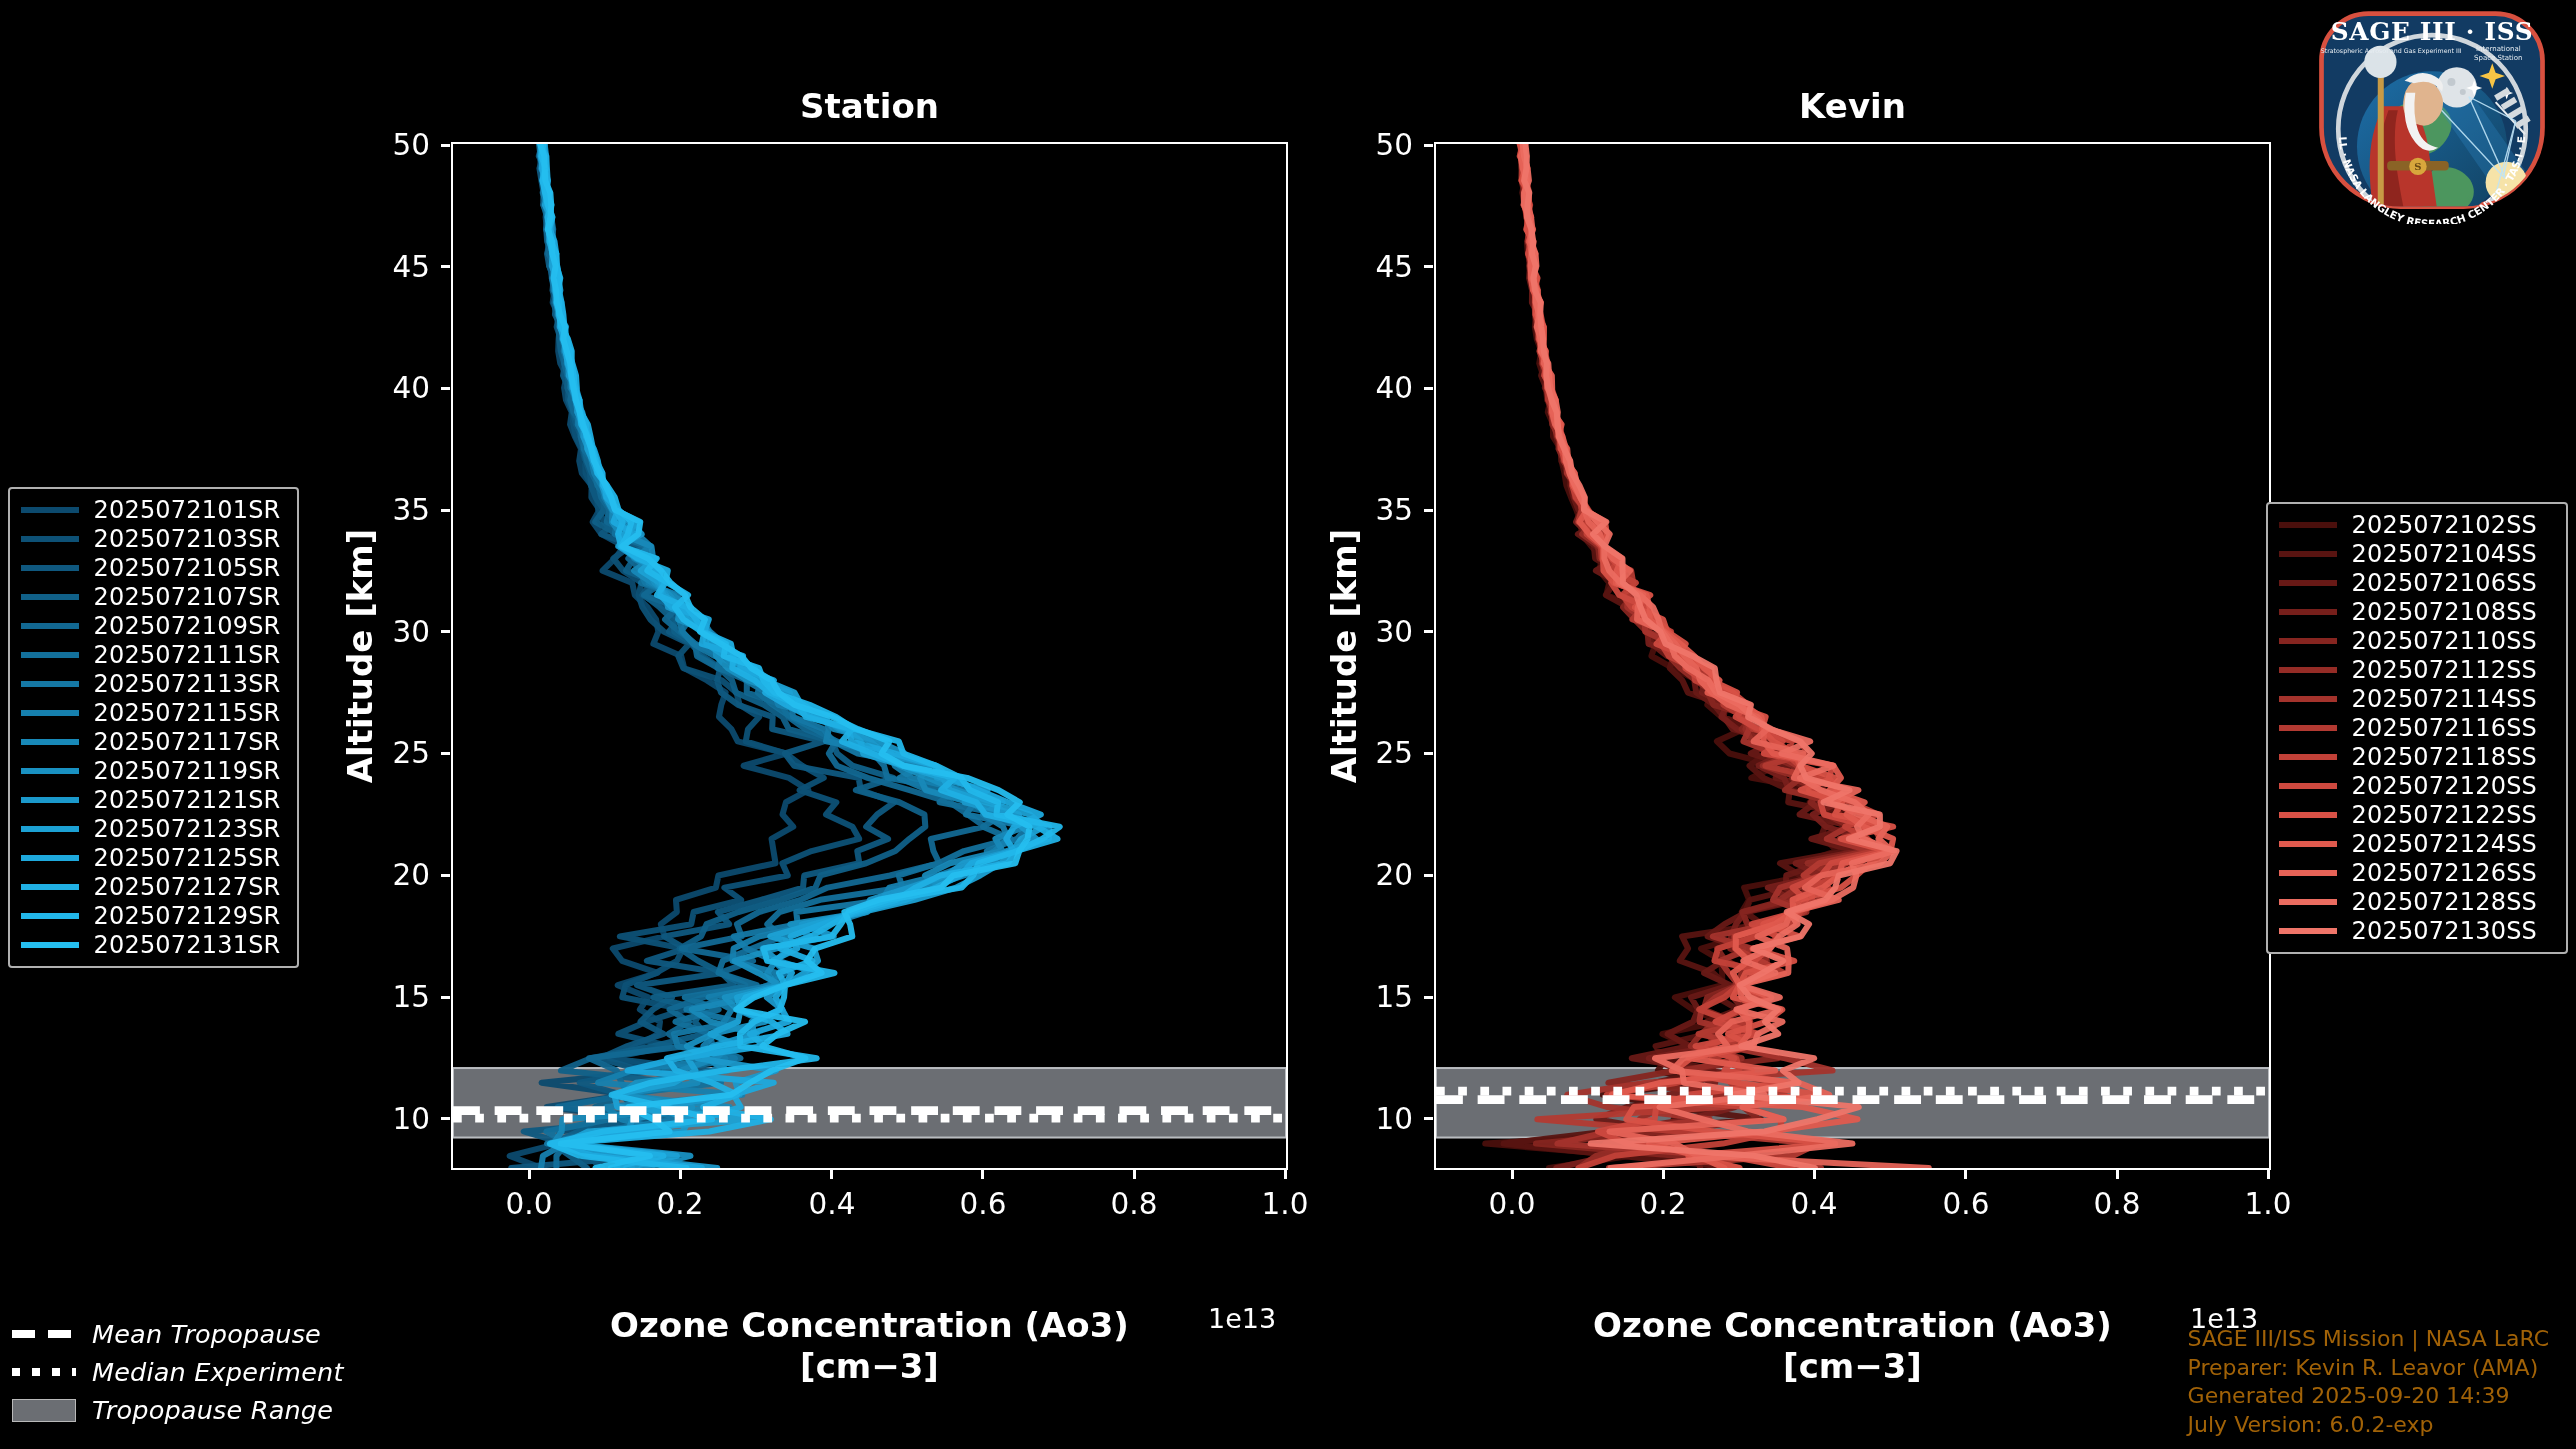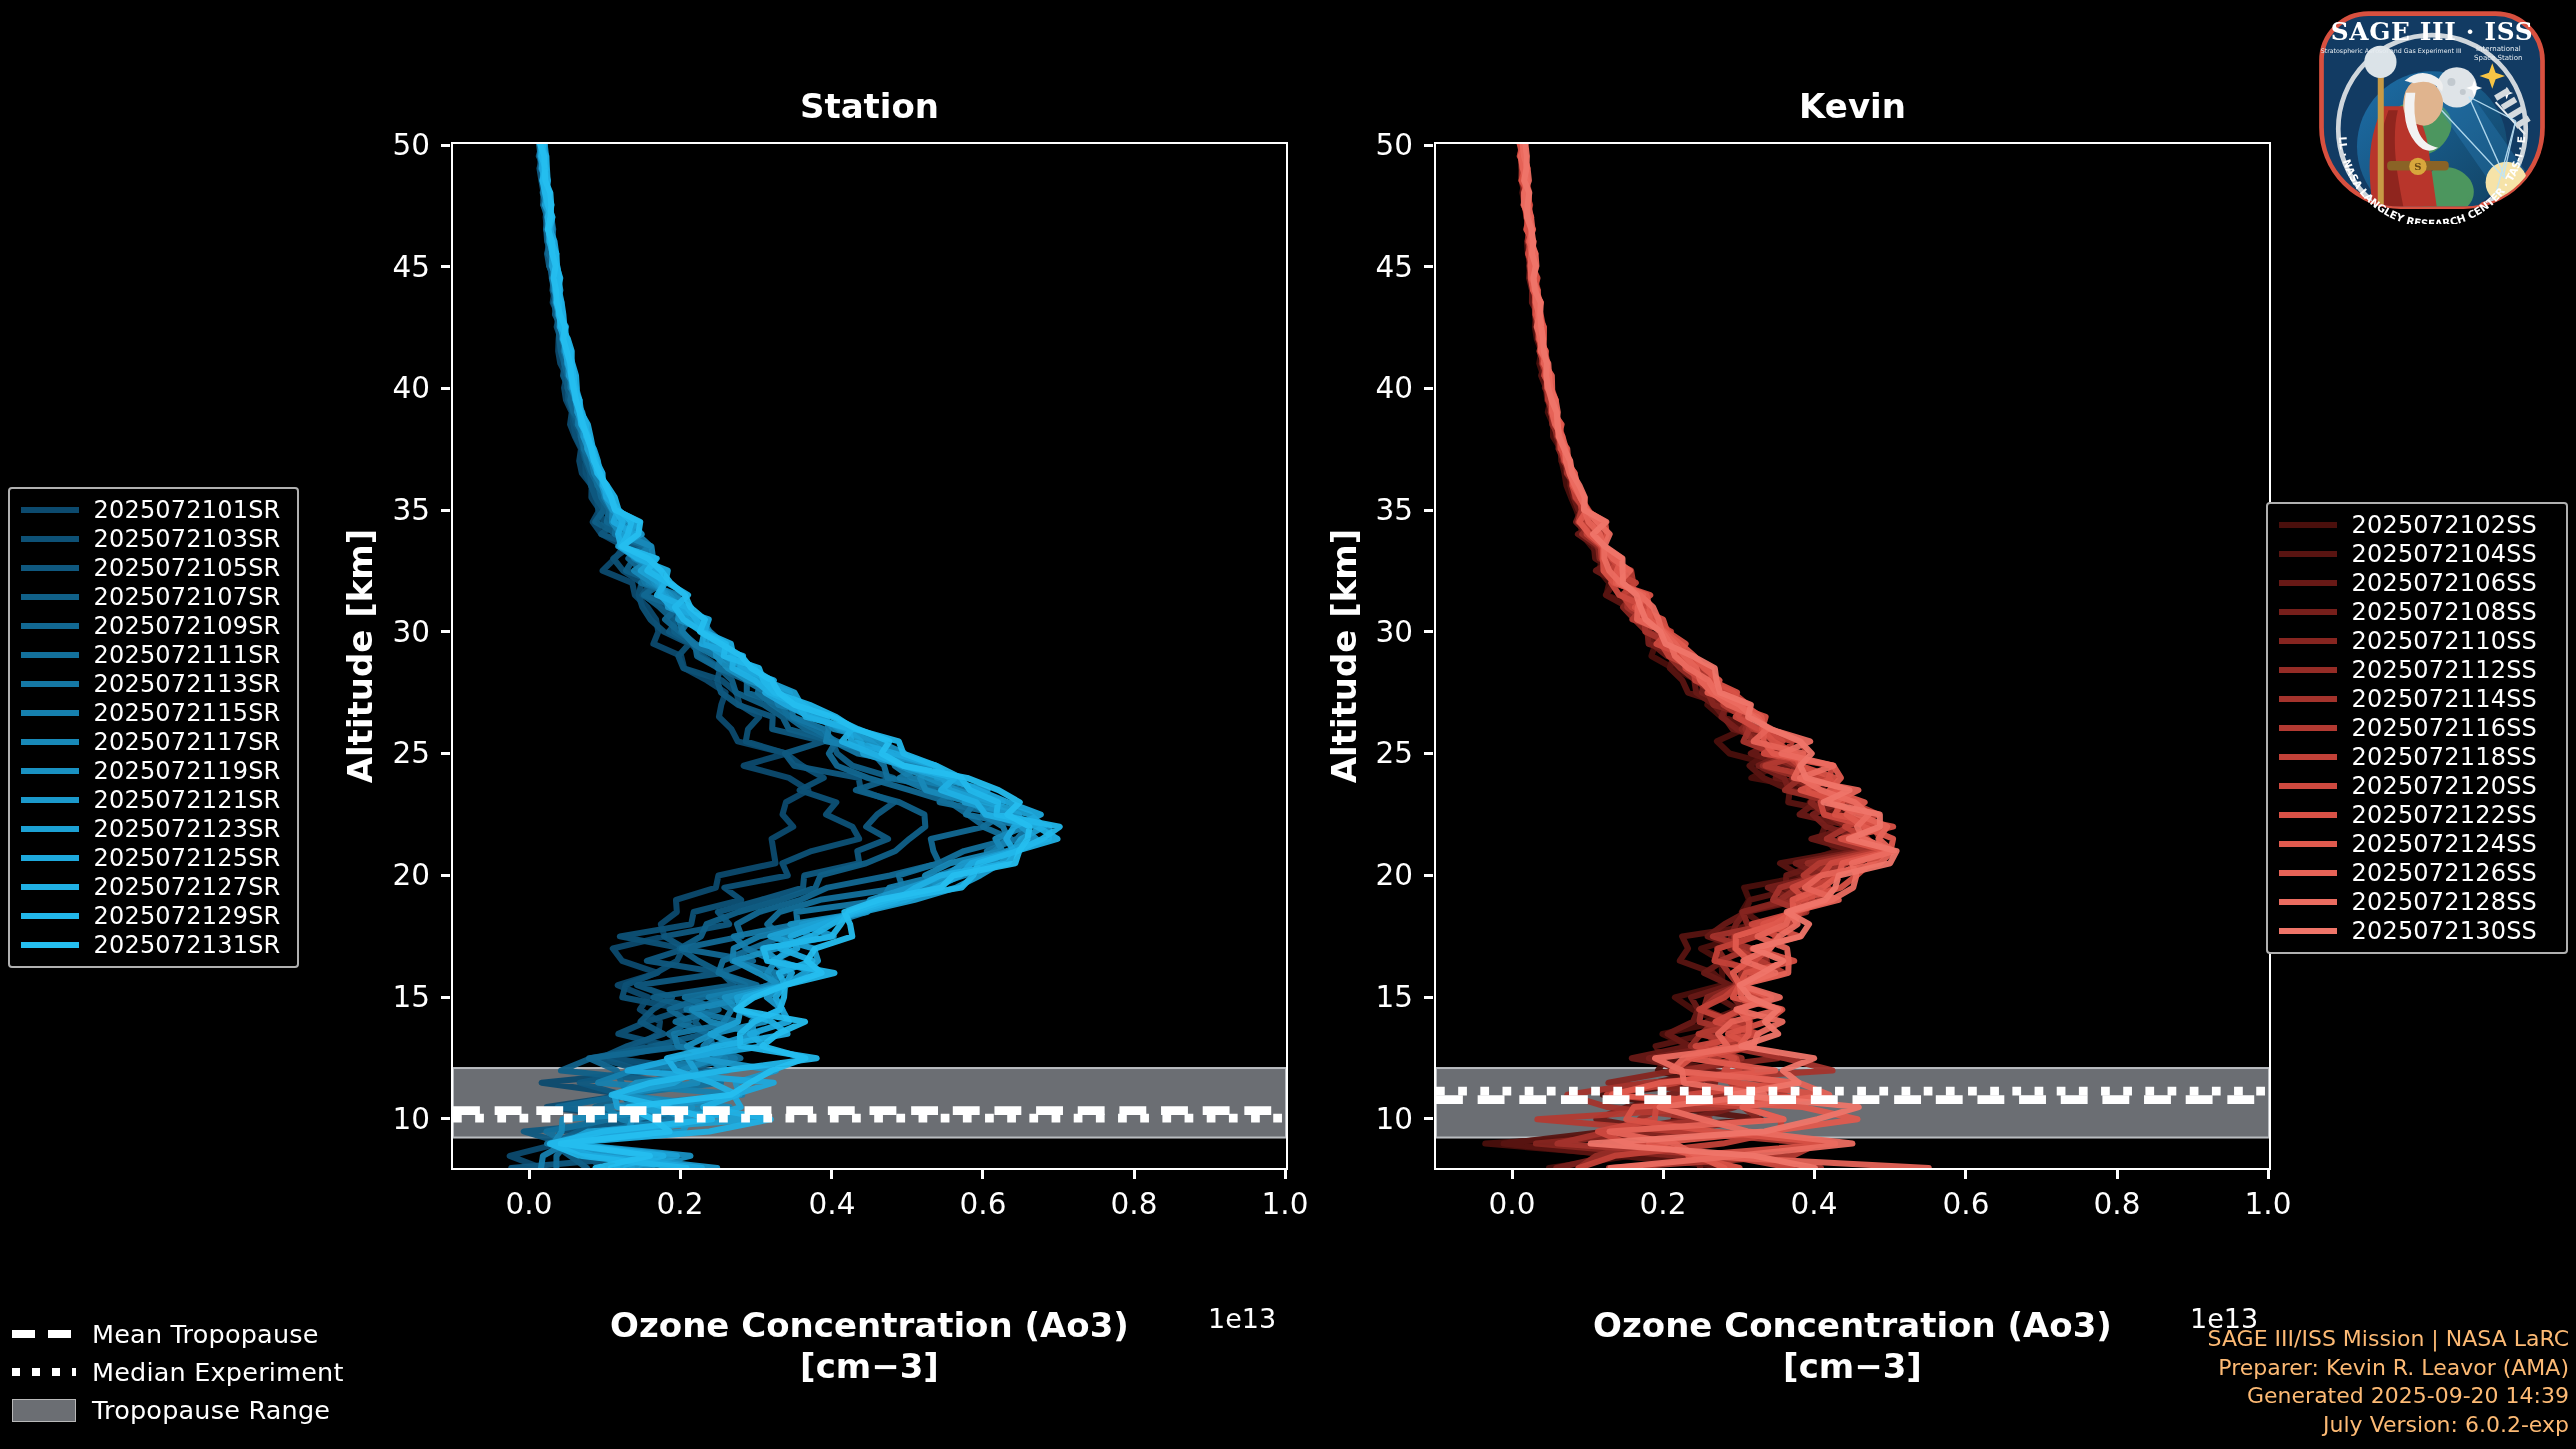--- a/index.html
+++ b/index.html
@@ -39,33 +39,33 @@
   .legend-box{position:absolute;border:2px solid #b0b0b0;border-radius:4px;
       background:#000;padding:6.7px 10.7px;box-sizing:border-box;}
   .legend-row{display:flex;align-items:center;height:29px;}
   .legend-swatch{width:58px;height:0;border-top-width:6px;border-top-style:solid;margin-right:14.8px;flex:0 0 auto;}
   .legend-text{font-size:24px;color:#fff;white-space:nowrap;letter-spacing:0.2px;}
 
   #legend-sunrise{left:8px;top:487px;width:291px;}
   #legend-sunset {left:2266px;top:502px;width:302px;}
 
   
-  #legend-tropopause{position:absolute;left:12px;top:1315px;width:376px;}
+  #legend-tropopause{position:absolute;left:12px;top:1315px;width:376px;font-style:italic;}
   #legend-tropopause .legend-row{height:38px;}
   .sw-dash{width:64px;height:7.4px;margin-right:16px;flex:0 0 auto;
      background:repeating-linear-gradient(90deg,#fff 0 23px,transparent 23px 36px);}
   .sw-dot{width:64px;height:7.4px;margin-right:16px;flex:0 0 auto;
      background:repeating-linear-gradient(90deg,#fff 0 8px,transparent 8px 20px);}
   .sw-patch{width:64px;height:23px;margin-right:16px;flex:0 0 auto;
      background:#6b6e73;border:1.3px solid #b9b9b9;box-sizing:border-box;}
   #legend-tropopause .legend-text{font-size:25.5px;}
 
   
-  #credits{position:absolute;right:7px;bottom:9.4px;text-align:right;
-     font-size:22px;line-height:1.30;color:#fdba74;}
+  #credits{position:absolute;right:27px;bottom:9.4px;
+     font-size:22px;line-height:1.30;color:#a16207;}
 
   
   #mission-logo{position:absolute;left:2304px;top:2.7px;width:256px;height:221px;}
 </style>
 </head>
 <body>
 
 <div class="abs" id="main-title">
 </div>
 

